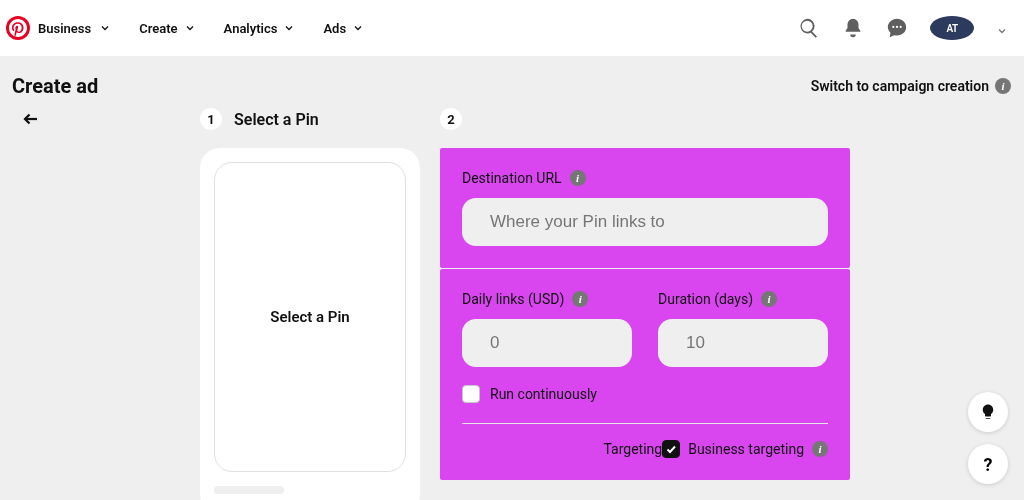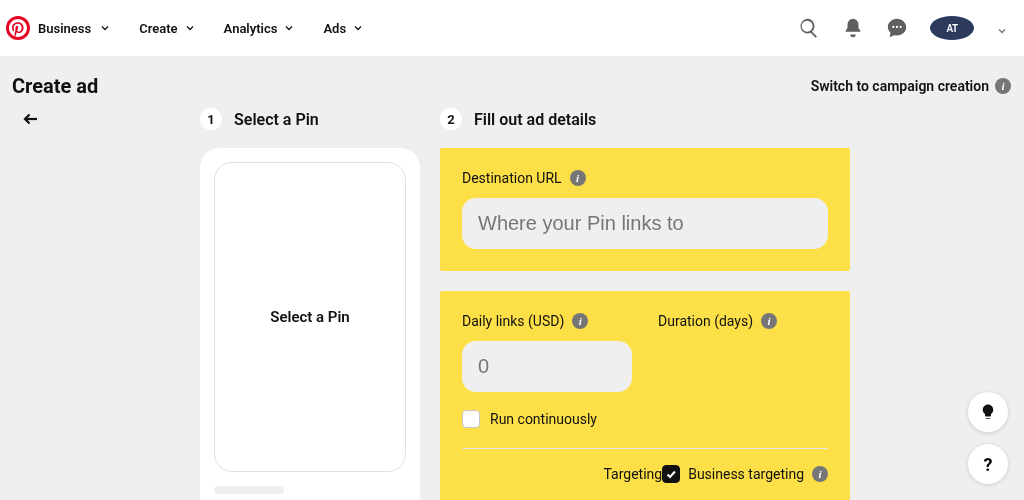--- a/index.html
+++ b/index.html
@@ -97,30 +97,30 @@
   color:#111; font-weight:600; font-size:15px;
   cursor:pointer;
 }
 .pin-skel { margin-top:14px; }
 .skel-line {
   height:8px; background:#efefef; border-radius:4px; margin:6px 0;
 }
 .skel-line.short { width: 70px; }
 
 .card {
-  background:#fde047; border-radius:2px; padding:22px 22px;
-  margin-bottom: 20px;
+  background:#d946ef; border-radius:2px; padding:22px 22px;
+  margin-bottom: 1px;
 }
 .field-label {
   display:flex; align-items:center; gap:8px;
   font-size:14px; color:#111; margin-bottom:12px;
 }
 .text-input {
   width:100%; background:#efefef; border:none; border-radius:14px;
-  padding:14px 16px; font-size:20px; color:#111;
+  padding:14px 28px; font-size:17px; color:#111;
 }
 .text-input::placeholder { color:#767676; }
 
 .two-col { display:flex; gap:26px; }
 .two-col > div { flex:1; }
 
 .check-row {
   display:flex; align-items:center; gap:10px;
   font-size:14px; color:#111; margin-top:18px;
 }
@@ -241,21 +241,20 @@
       <div class="pin-skel">
         <div class="skel-line short"></div>
 
       </div>
     </div>
   </div>
 
   <div class="col-details">
     <div class="step-header">
       <span class="step-num">2</span>
-      <span>Fill out ad details</span>
     </div>
 
     <div class="card">
       <div class="field-label">
         <span>Destination URL</span>
         <span class="info-dot">i</span>
       </div>
       <input class="text-input" type="text" placeholder="Where your Pin links to" style="">
     </div>
 
@@ -266,20 +265,21 @@
             <span>Daily links (USD)</span>
             <span class="info-dot">i</span>
           </div>
           <input class="text-input" type="text" placeholder="0" style="">
         </div>
         <div>
           <div class="field-label">
             <span>Duration (days)</span>
             <span class="info-dot">i</span>
           </div>
+          <input class="text-input" type="text" placeholder="10" style="">
         </div>
       </div>
 
       <label class="check-row">
         <span class="checkbox"></span>
         <span>Run continuously</span>
       </label>
 
       <div class="divider"></div>
 

